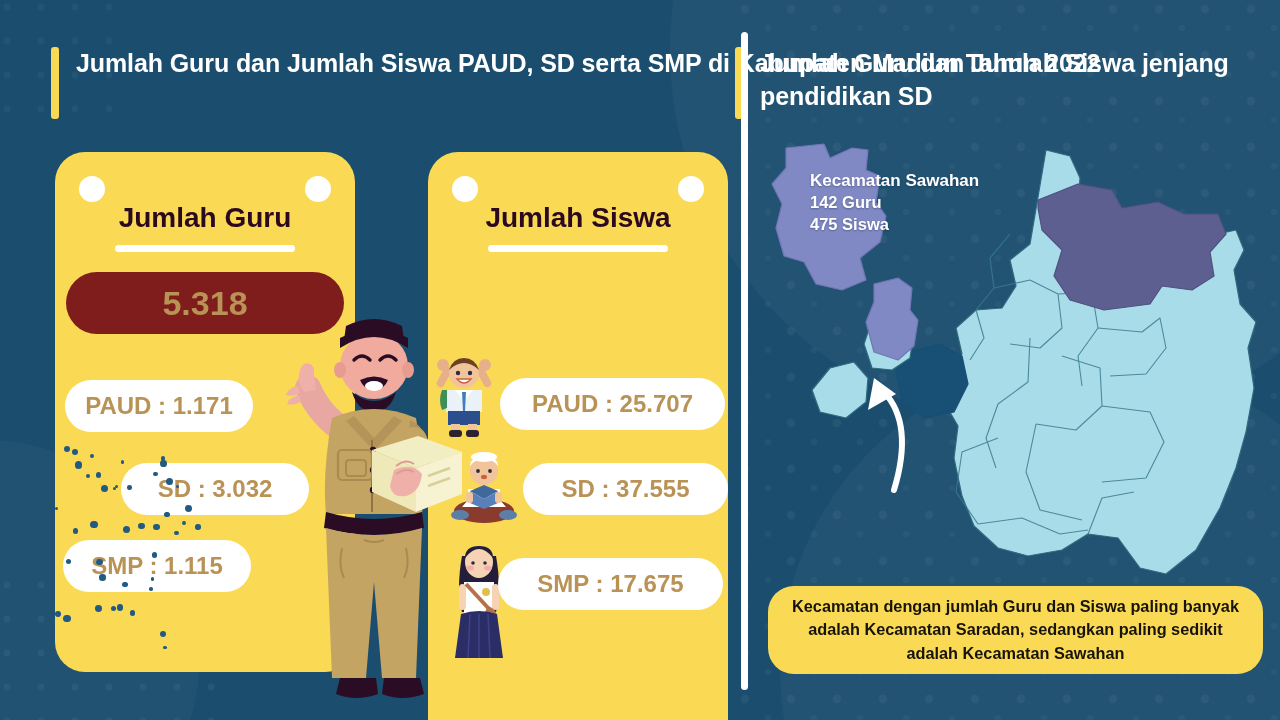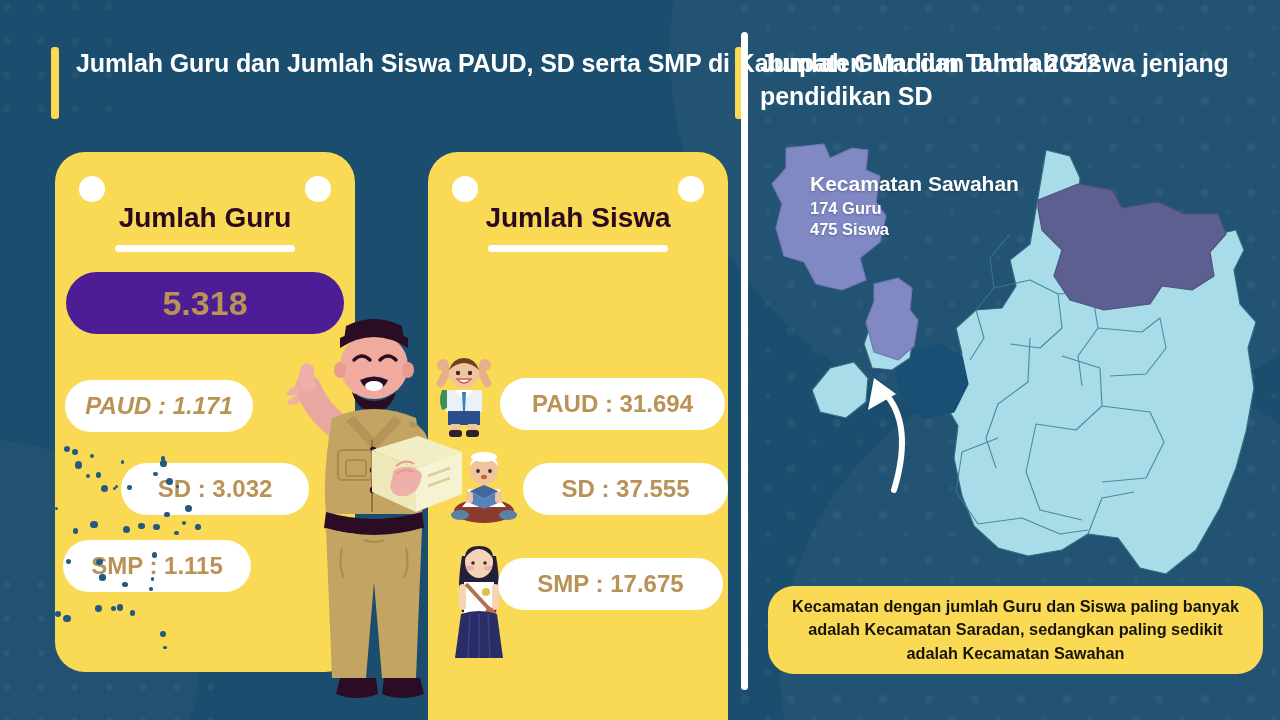--- a/index.html
+++ b/index.html
@@ -57,33 +57,33 @@
   .card-title {
     position:absolute; top:50px; left:0; width:100%;
     text-align:center; color:#2b0a20; font-weight:bold; font-size:28px;
   }
   .card-rule {
     position:absolute; top:93px; left:50%; transform:translateX(-50%);
     width:180px; height:7px; background:#ffffff; border-radius:4px;
   }
   .card-total {
     position:absolute; top:120px; left:11px; width:278px; height:62px;
-    background:#4c1d95; border-radius:34px;
+    background:#7f1d1d; border-radius:34px;
     display:flex; align-items:center; justify-content:center;
     color:#b99256; font-weight:bold; font-size:34px;
   }
 
   .pill {
     position:absolute; height:52px; background:#ffffff; border-radius:28px;
     display:flex; align-items:center; justify-content:center;
     color:#b99256; font-weight:bold; font-size:24px;
     white-space:nowrap; padding:0 18px;
   }
   
-  #g-paud { left:10px;  top:228px; width:188px;font-style:italic; }
+  #g-paud { left:10px;  top:228px; width:188px; }
   #g-sd   { left:66px;  top:311px; width:188px; }
   #g-smp  { left:8px;   top:388px; width:188px; }
   
   #s-paud { left:72px;  top:226px; width:225px; }
   #s-sd   { left:95px;  top:311px; width:205px; }
   #s-smp  { left:70px;  top:406px; width:225px; }
 
   
   .confetti { position:absolute; left:0; bottom:0; width:150px; height:250px; }
   .confetti span {
@@ -96,21 +96,21 @@
   
   #map-panel { position:absolute; left:762px; top:138px; width:516px; height:440px; }
   #map-svg { position:absolute; left:0; top:0; }
 
   .map-label {
     position:absolute; color:#ffffff; font-weight:bold; line-height:1.32;
     text-shadow:0 1px 2px rgba(10,30,50,0.35);
   }
   #label-sawahan { left:810px; top:170px; font-size:16.5px; }
   #label-saradan { left:1074px; top:223px; font-size:16.5px; }
-  .map-label .hdr { font-size:21px; }
+  .map-label .hdr { font-size:17px; }
 
   
   #caption {
     position:absolute; left:768px; top:586px; width:495px; height:88px;
     background:#fada55; border-radius:26px;
     display:flex; align-items:center; justify-content:center;
     text-align:center; padding:0 16px;
     color:#17130d; font-weight:bold; font-size:16.3px; line-height:1.45;
   }
 </style>
@@ -261,21 +261,21 @@
       <path d="M20 42 h30 v32 h-30z" fill="#ffffff"></path>
       <circle cx="42" cy="52" r="4" fill="#e0c04a"></circle>
       <rect x="15" y="44" width="7" height="26" rx="3.5" fill="#f6d3b4"></rect>
       <rect x="48" y="44" width="7" height="26" rx="3.5" fill="#f6d3b4"></rect>
       <path d="M22 44 l24 26" stroke="#b5714a" stroke-width="4" fill="none"></path>
       <path d="M44 66 q10 3 8 13 q-8 4 -13 -3z" fill="#b5714a"></path>
       <path d="M17 74 q18 -6 36 0 l6 44 h-48z" fill="#2b2d66"></path>
       <path d="M26 74 l-2 44 M35 74 l0 44 M44 74 l2 44" stroke="#3e4184" stroke-width="1.6" fill="none"></path>
     </svg>
 
-    <div class="pill" id="s-paud">PAUD : 31.694</div>
+    <div class="pill" id="s-paud">PAUD : 25.707</div>
     <div class="pill" id="s-sd">SD : 37.555</div>
     <div class="pill" id="s-smp">SMP : 17.675</div>
   </div>
 
   <svg class="illus" style="left:268px; top:300px; z-index:5;" width="205" height="420" viewBox="0 0 205 420">
 
     <path d="M78 132 q-26 -16 -38 -44" stroke="#e8a7a0" stroke-width="26" stroke-linecap="round" fill="none"></path>
     <path d="M36 92 q-8 -10 -4 -22 q3 -9 10 -6 q5 2 4 10 l2 16z" fill="#eeb0a8"></path>
     <path d="M30 86 q-10 2 -12 9 q8 2 14 -2z" fill="#eeb0a8"></path>
     <path d="M31 95 q-11 3 -12 9 q9 2 14 -3z" fill="#eeb0a8"></path>
@@ -362,21 +362,21 @@
 
       <g fill="none" stroke="#ffffff" stroke-width="6" stroke-linecap="round">
         <path d="M132 352 q20 -66 -10 -98"></path>
       </g>
       <path d="M112 240 l-6 32 l28 -16z" fill="#ffffff"></path>
     </svg>
   </div>
 
   <div class="map-label" id="label-sawahan">
     <div class="hdr">Kecamatan Sawahan</div>
-    <div>174 Guru</div>
+    <div>142 Guru</div>
     <div>475 Siswa</div>
   </div>
 
 
   <div id="caption">
     <span>Kecamatan dengan jumlah Guru dan Siswa paling banyak adalah Kecamatan Saradan, sedangkan paling sedikit adalah Kecamatan Sawahan</span>
   </div>
 
 </div>
 

